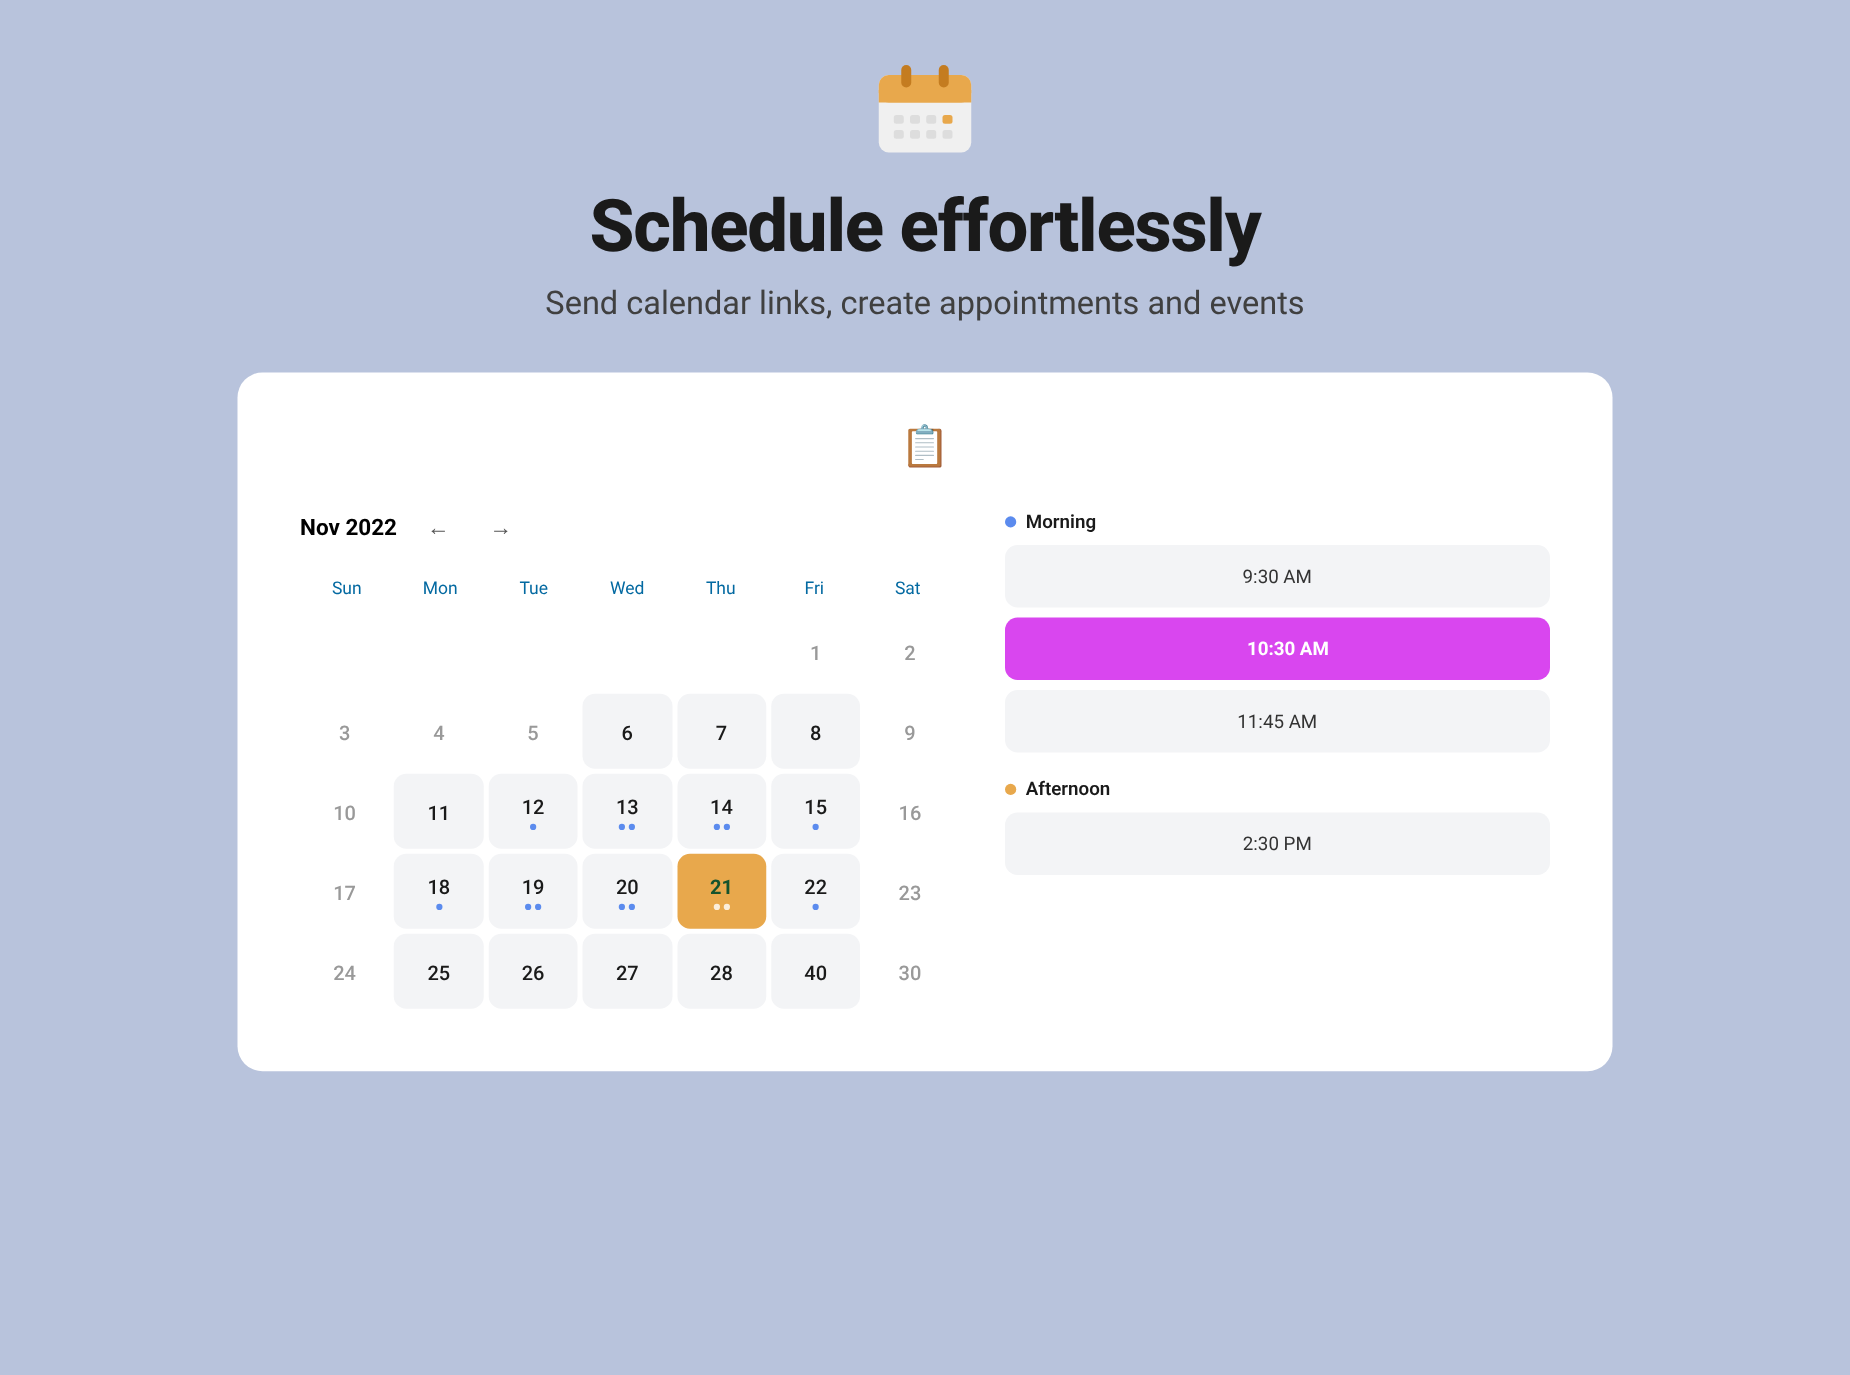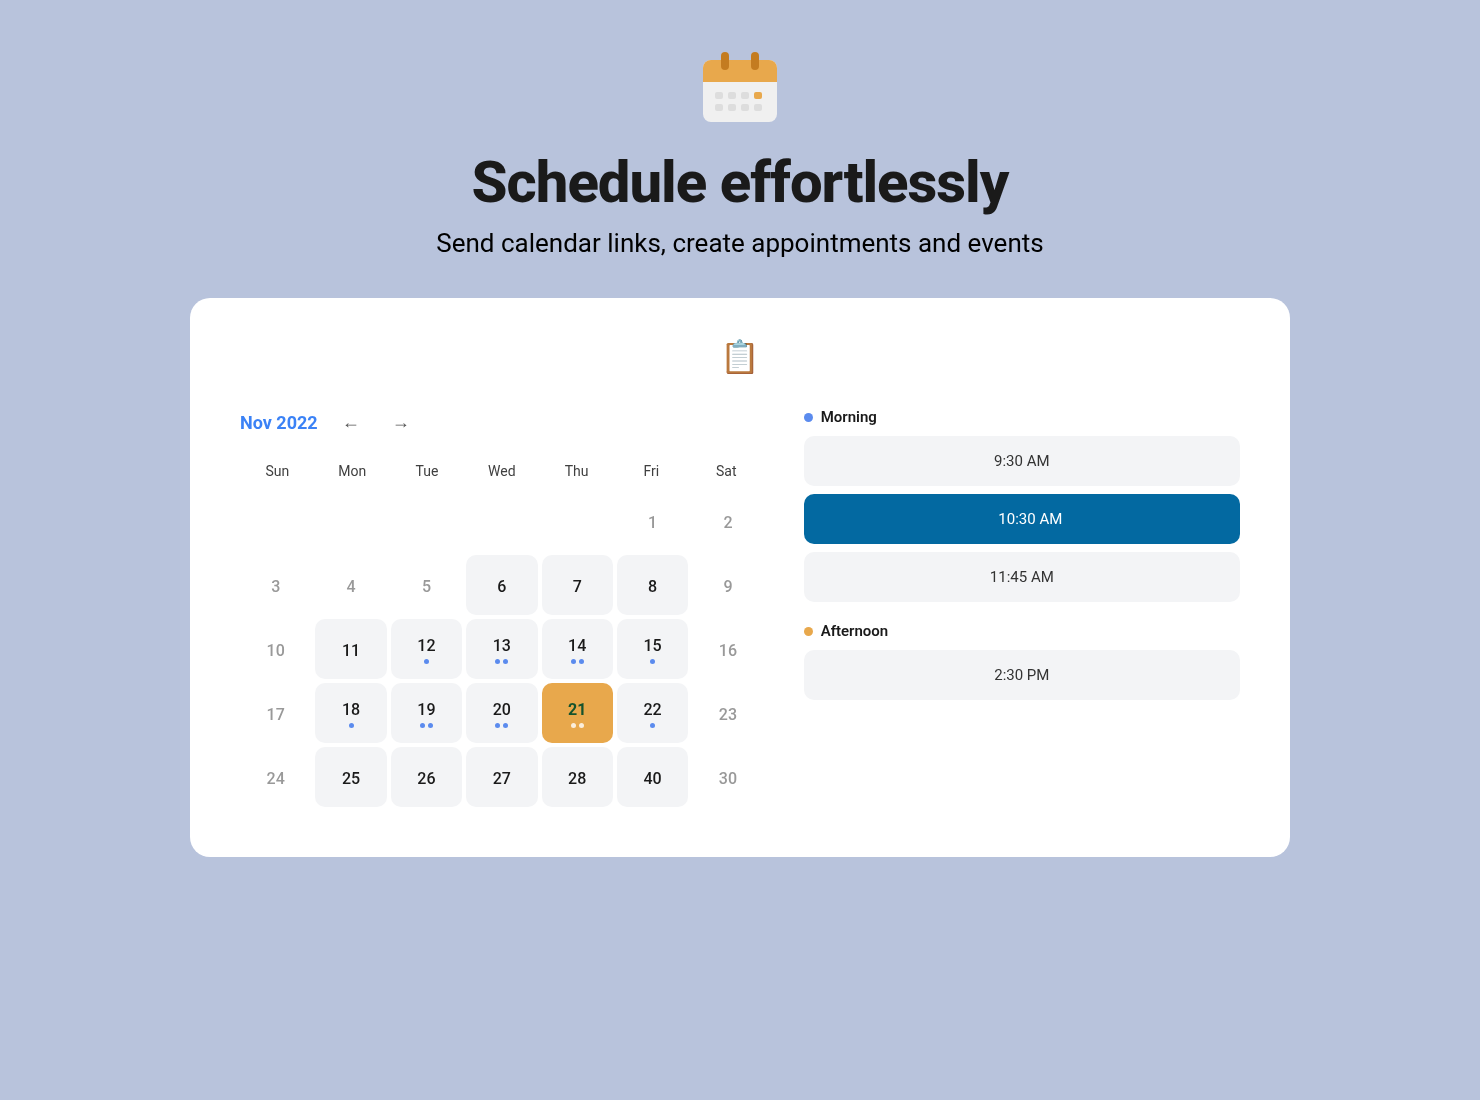--- a/index.html
+++ b/index.html
@@ -23,21 +23,21 @@
       font-size: 58px;
       font-weight: 800;
       color: #1a1a1a;
       text-align: center;
       letter-spacing: -1px;
       margin-bottom: 12px;
     }
 
     .subtitle {
       font-size: 26px;
-      color: #000000;
+      color: #404040;
       text-align: right;
       font-weight: 400;
       margin-bottom: 40px;
     }
 
     .card {
       background: #ffffff;
       border-radius: 20px;
       width: 100%;
       max-width: 1100px;
@@ -70,21 +70,21 @@
     .calendar-header {
       display: flex;
       align-items: center;
       gap: 16px;
       margin-bottom: 20px;
     }
 
     .calendar-month-label {
       font-size: 18px;
       font-weight: 700;
-      color: #3b82f6;
+      color: #000000;
     }
 
     .nav-btn {
       background: none;
       border: none;
       cursor: pointer;
       font-size: 18px;
       color: #555;
       padding: 4px 8px;
       border-radius: 6px;
@@ -96,21 +96,21 @@
 
     .calendar-weekdays {
       display: grid;
       grid-template-columns: repeat(7, 1fr);
       margin-bottom: 6px;
     }
 
     .weekday {
       text-align: center;
       font-size: 14px;
-      color: #404040;
+      color: #0369a1;
       font-weight: 400;
       padding: 6px 0;
     }
 
     .calendar-days {
       display: grid;
       grid-template-columns: repeat(7, 1fr);
       gap: 4px;
     }
 
@@ -214,23 +214,23 @@
       border-radius: 10px;
       padding: 16px;
       text-align: center;
       font-size: 15px;
       color: #333;
       margin-bottom: 8px;
       cursor: pointer;
     }
 
     .time-slot.active {
-      background: #0369a1;
+      background: #d946ef;
       color: #fff;
-      font-weight: 400;
+      font-weight: 700;
       padding-left: 33px;
     }
 
     .empty { cursor: default; }
   </style>
 </head>
 <body>
 
 <div class="hero-icon">
   <svg viewBox="0 0 90 90" fill="none" xmlns="http://www.w3.org/2000/svg">

